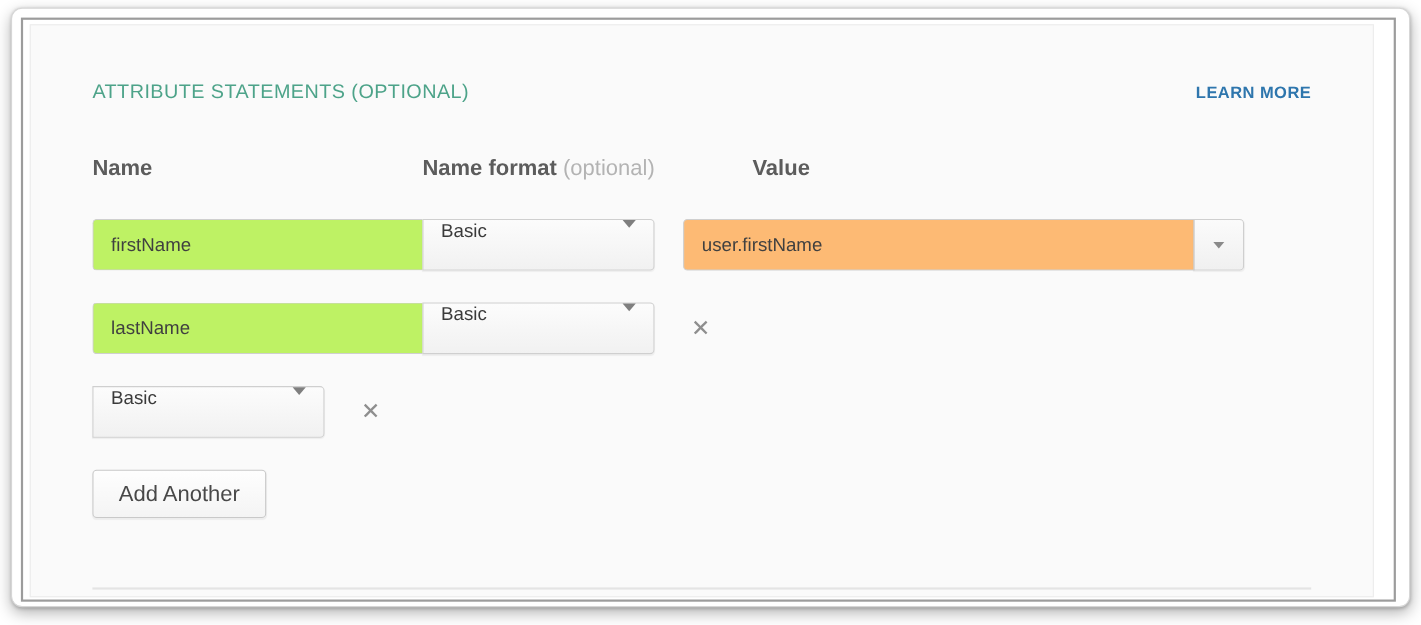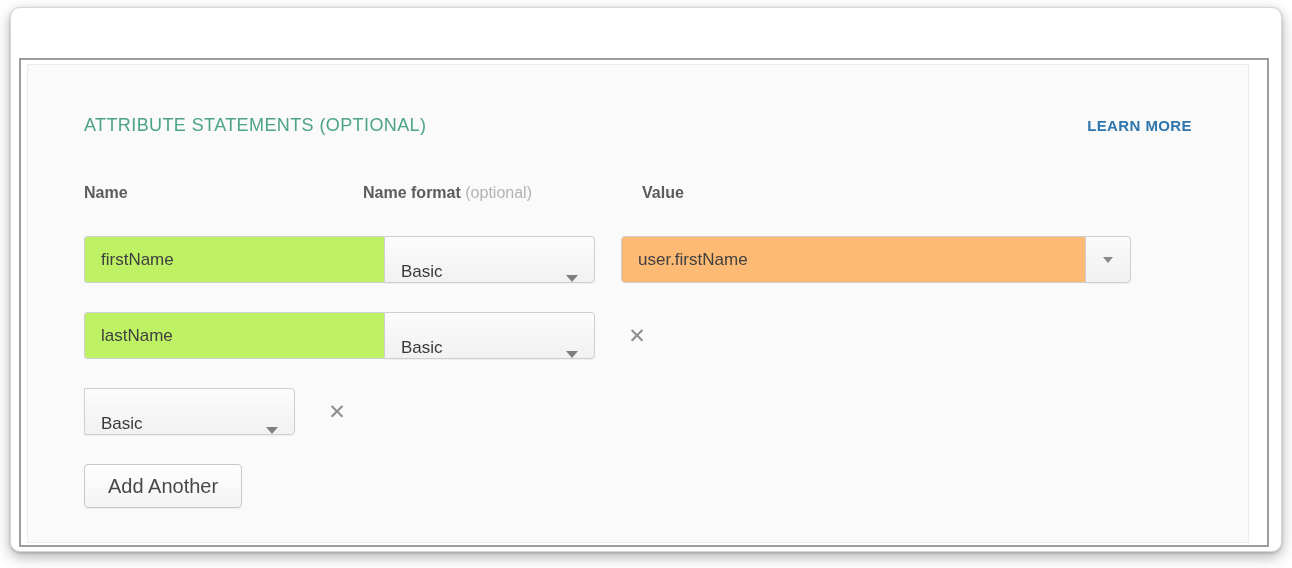--- a/index.html
+++ b/index.html
@@ -20,21 +20,20 @@
     border-radius: 10px;
     box-shadow: 0 5px 14px rgba(0,0,0,0.30), 0 1px 3px rgba(0,0,0,0.18);
   }
 
   
   .card {
     position: absolute;
     left: 8px; top: 8px; right: 12px; bottom: 4px;
     border: 2px solid #9c9c9c;
     background: #ffffff;
-    margin-top: 42px;
   }
 
   
   .panel {
     position: absolute;
     left: 6px; top: 4px; right: 18px; bottom: 2px;
     background: #fafafa;
     border: 1px solid #ececec;
     padding: 50px 56px 0 56px;
   }
@@ -57,23 +56,24 @@
     letter-spacing: 0.4px;
     color: #2e76ad;
     text-decoration: none;
     cursor: pointer;
   }
 
   
   .col-headers {
     display: flex;
     margin-top: 48px;
-    font-size: 16px;
+    font-size: 20px;
     font-weight: 700;
     color: #5c5c5c;
+    gap: 21px;
   }
   .col-headers .col-1 { width: 279px; }
   .col-headers .col-2 { width: 279px; }
   .qualifier {
     font-weight: 400;
     color: #b3b3b3;
   }
 
   
   .rows { margin-top: 34px; }
@@ -97,21 +97,21 @@
     outline: none;
   }
 
   .format-select {
     width: 211px; height: 47px;
     border: 1px solid #cfcfcf;
     border-radius: 0 4px 4px 0;
     background: linear-gradient(#fcfcfc, #f1f1f1);
     box-shadow: 0 1px 1px rgba(0,0,0,0.05);
     display: flex;
-    align-items: flex-end;
+    align-items: flex-start;
     justify-content: space-between;
     padding: 0 16px;
     font-size: 17px;
     color: #3a3a3a;
     cursor: pointer;
   }
 
   .tri-down {
     width: 0; height: 0;
     border-left: 6px solid transparent;

